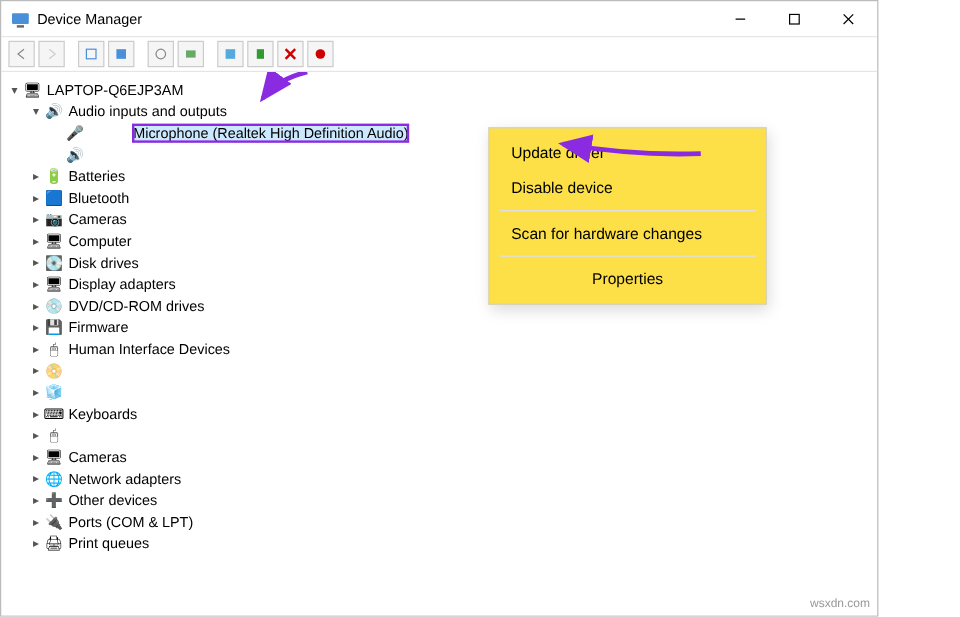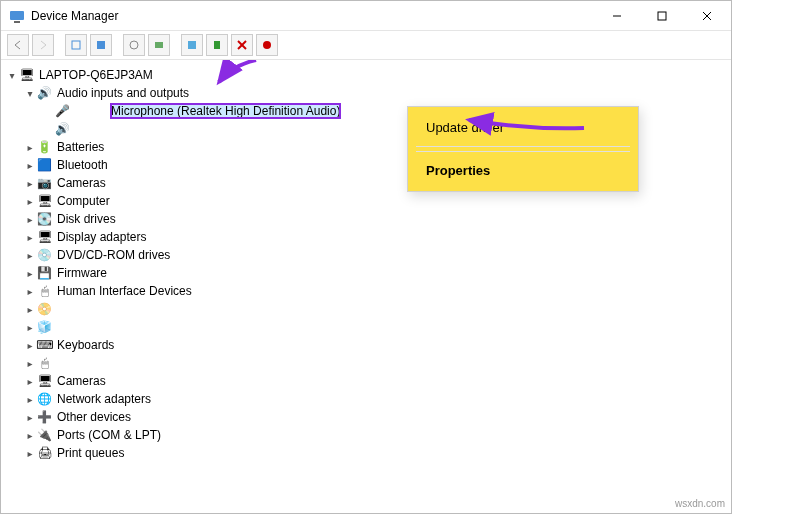--- a/index.html
+++ b/index.html
@@ -37,21 +37,21 @@
     left: 362px; top: 46px;
     width: 232px;
     background: #fde047;
     border: 1px solid #d0d0d0;
     box-shadow: 2px 4px 12px rgba(0,0,0,0.15);
     padding: 6px 0;
     font-size: 13px;
     margin-left: 44px;
   }
   .ctx-item { padding: 7px 18px; }
-  .ctx-item.bold { font-weight: 700; }
+  .ctx-item.bold { font-weight: 400; text-align: center; }
   .ctx-sep { height: 1px; background: #e0e0e0; margin: 4px 8px; }
   .arrow-annot { position: absolute; pointer-events: none; }
   .watermark { position: absolute; right: 6px; bottom: 4px; font-size: 10px; color: #999; }
 </style>
 </head>
 <body>
 
 <div class="window">
 
   <div class="titlebar">
@@ -245,21 +245,23 @@
         </div>
         <div class="node indent1">
           <span class="chev">▸</span>
           <span class="ico">🖨</span>
           <span>Print queues</span>
         </div>
       </div>
 
     <div class="context-menu">
       <div class="ctx-item">Update driver</div>
+      <div class="ctx-item">Disable device</div>
       <div class="ctx-sep"></div>
+      <div class="ctx-item">Scan for hardware changes</div>
       <div class="ctx-sep"></div>
       <div class="ctx-item bold">Properties</div>
     </div>
 
     <svg class="arrow-annot" style="left:200px;top:-2px" width="60" height="30">
       <defs>
           <marker id="ah1" markerWidth="8" markerHeight="8" refX="6" refY="3" orient="auto">
             <path d="M0,0 L7,3 L0,6 Z" fill="#8a2be2"></path>
           </marker>
         </defs>

